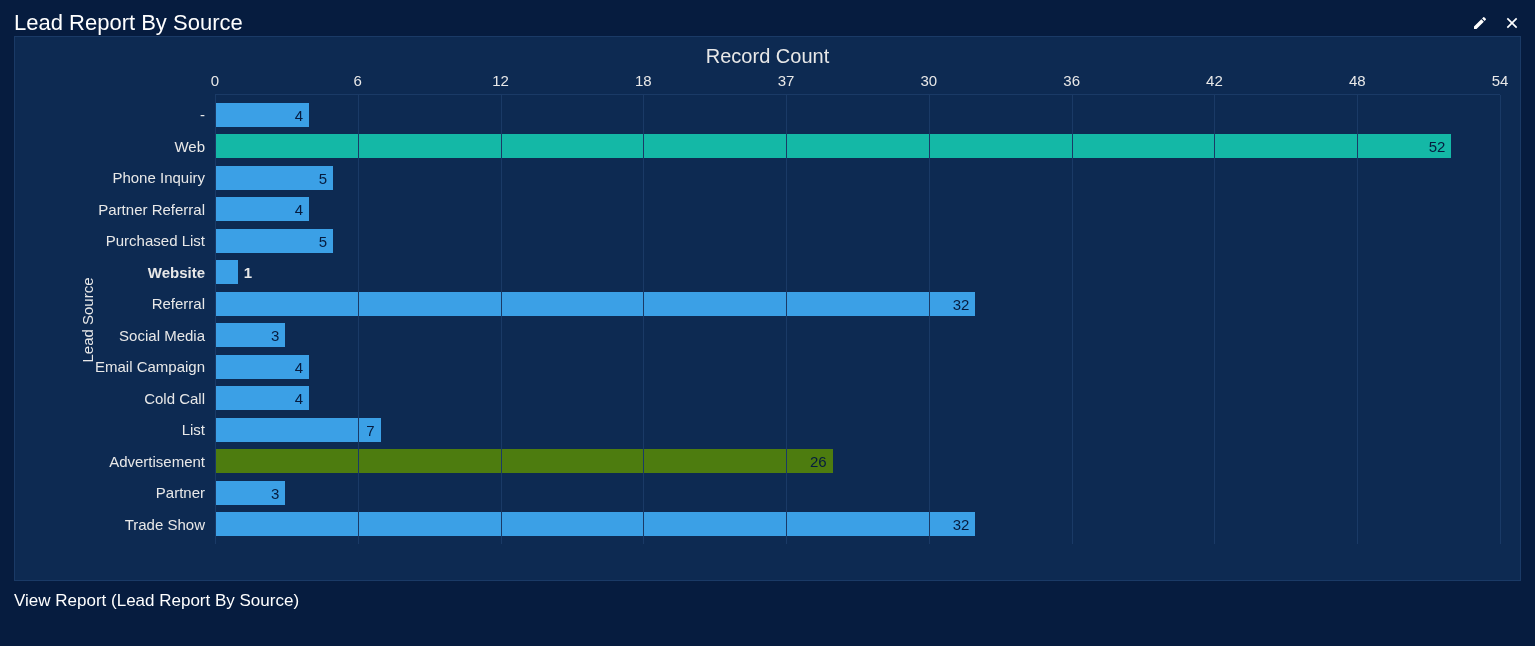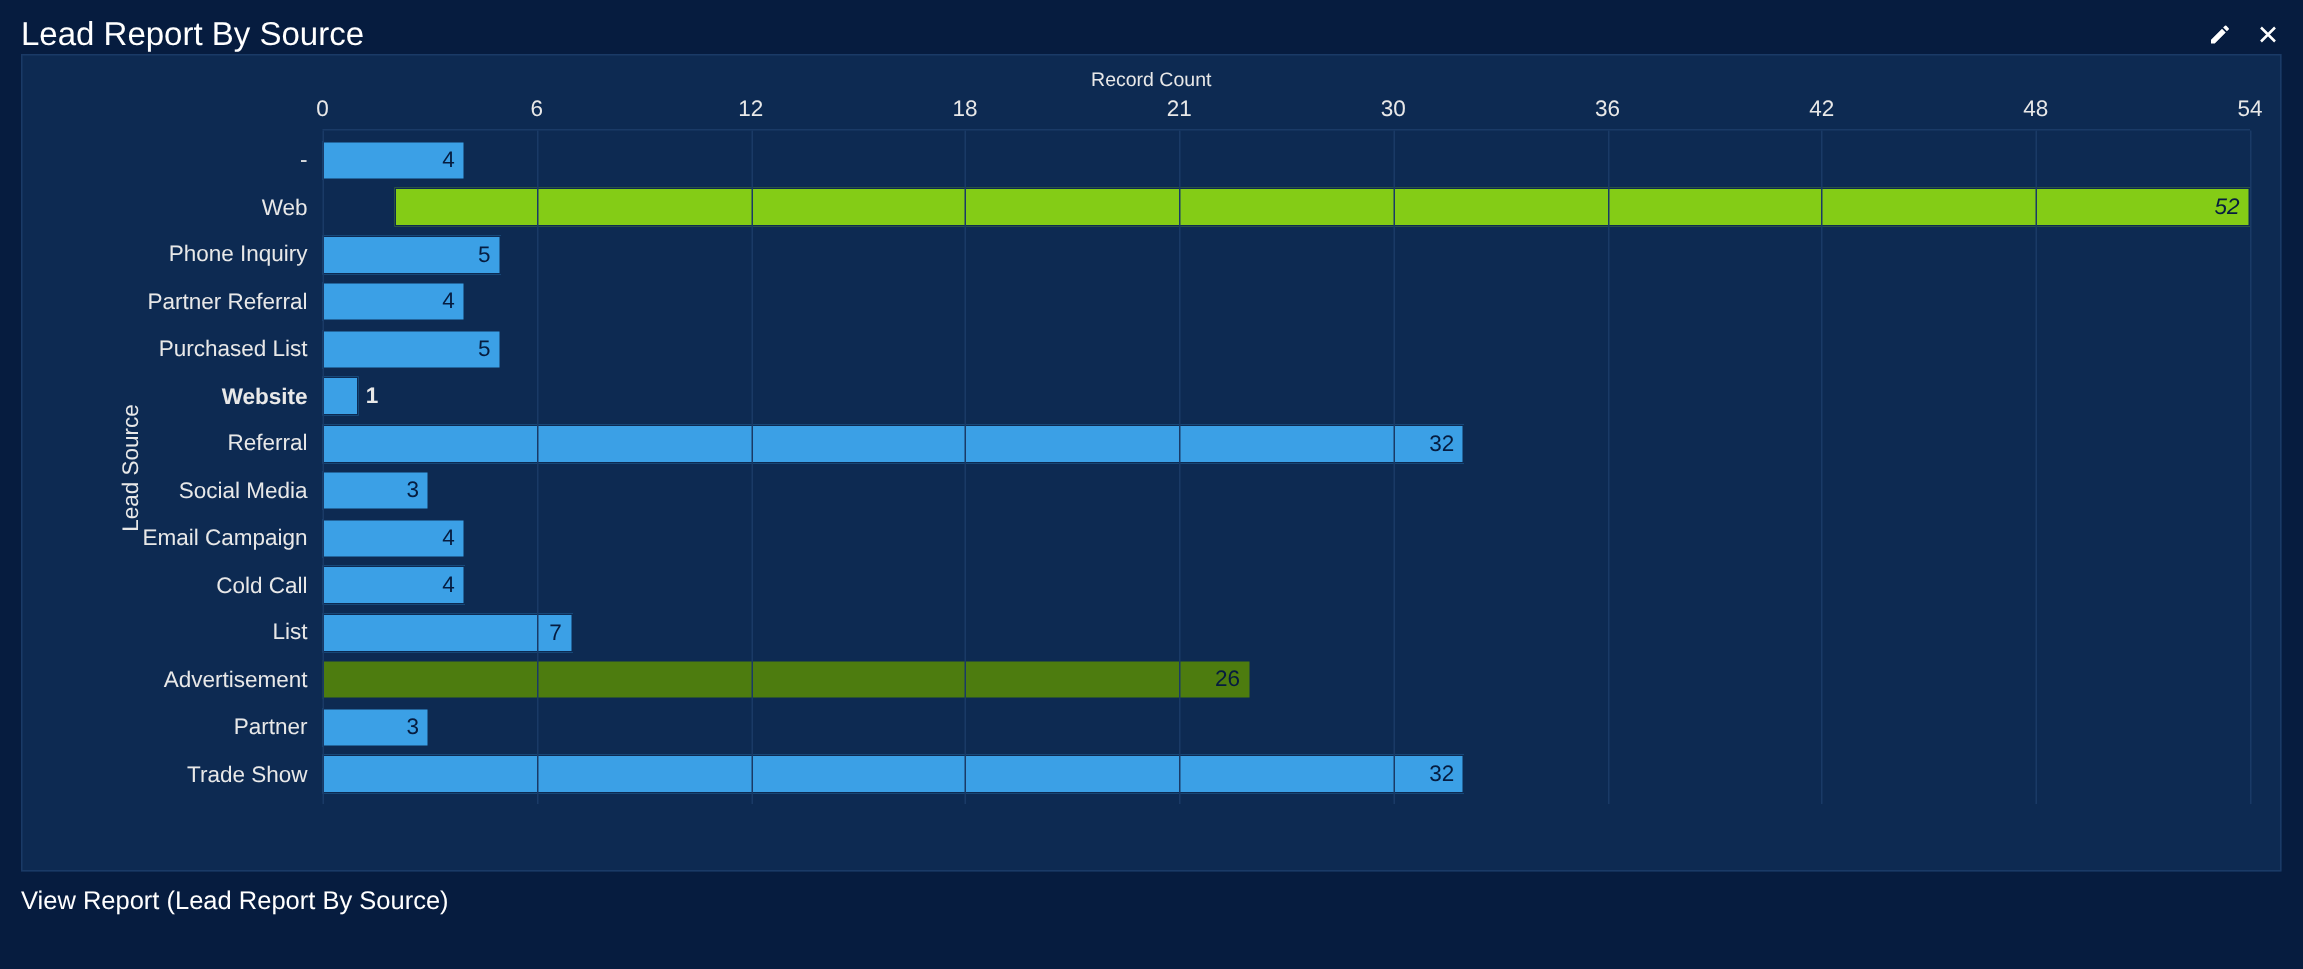--- a/index.html
+++ b/index.html
@@ -38,21 +38,21 @@
   }
   .chart-box {
     background: #0d2a52;
     border: 1px solid #1a3a66;
     height: 545px;
     position: relative;
     padding: 8px 20px 18px 20px;
   }
   .x-axis-title {
     text-align: center;
-    font-size: 13px;
+    font-size: 20px;
     color: #e8e8e8;
     margin-bottom: 4px;
   }
   .x-ticks-row {
     position: relative;
     height: 22px;
     margin-left: 180px;
   }
   .x-tick {
     position: absolute;
@@ -152,39 +152,39 @@
   </div>
 </div>
 
 <div class="chart-box">
   <div class="x-axis-title">Record Count</div>
   <div class="x-ticks-row" id="x-ticks">
       <span class="x-tick" style="left: 0%;">0</span>
       <span class="x-tick" style="left: 11.1111%;">6</span>
       <span class="x-tick" style="left: 22.2222%;">12</span>
       <span class="x-tick" style="left: 33.3333%;">18</span>
-      <span class="x-tick" style="left: 44.4444%;">21</span>
+      <span class="x-tick" style="left: 44.4444%;">37</span>
       <span class="x-tick" style="left: 55.5556%;">30</span>
       <span class="x-tick" style="left: 66.6667%;">36</span>
       <span class="x-tick" style="left: 77.7778%;">42</span>
       <span class="x-tick" style="left: 88.8889%;">48</span>
       <span class="x-tick" style="left: 100%;">54</span>
     </div>
   <div class="grid-and-bars" id="plot-area">
     <div class="y-axis-title">Lead Source</div>
     <div class="bars" id="bars">
         <div class="bar-row" style="position: relative;">
           <span class="y-label">-</span>
           <div class="bar" style="width: 7.40741%; background: rgb(59, 160, 230);">
             <span class="bar-value">4</span>
           </div>
         </div>
-        <div class="bar-row" style="position: relative; justify-content: flex-end;">
+        <div class="bar-row" style="position: relative;">
           <span class="y-label">Web</span>
-          <div class="bar" style="width: 96.2963%; background: #84cc16; font-style: italic;">
+          <div class="bar" style="width: 96.2963%; background: #14b8a6;">
             <span class="bar-value">52</span>
           </div>
         </div>
         <div class="bar-row" style="position: relative;">
           <span class="y-label">Phone Inquiry</span>
           <div class="bar" style="width: 9.25926%; background: rgb(59, 160, 230);">
             <span class="bar-value">5</span>
           </div>
         </div>
         <div class="bar-row" style="position: relative;">

